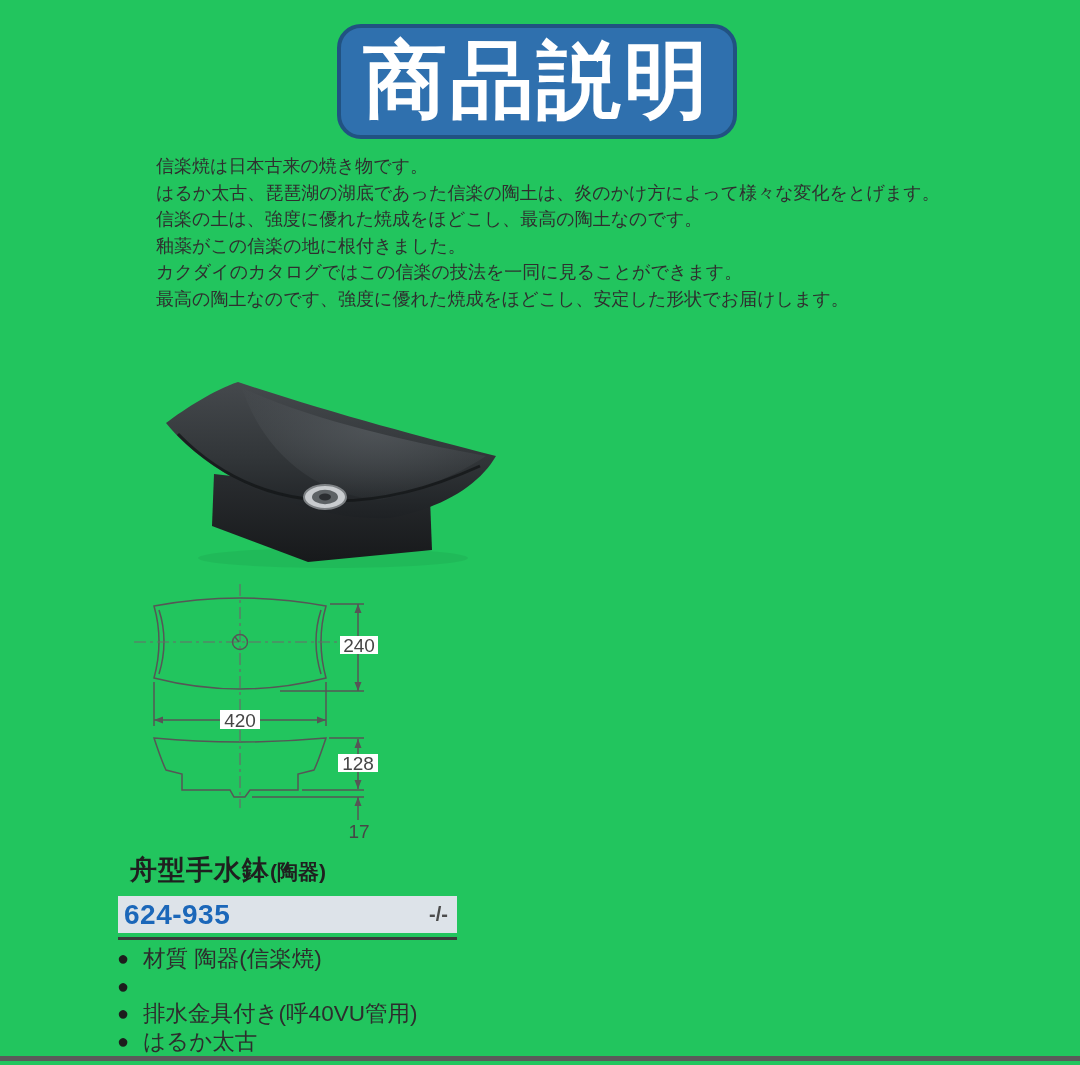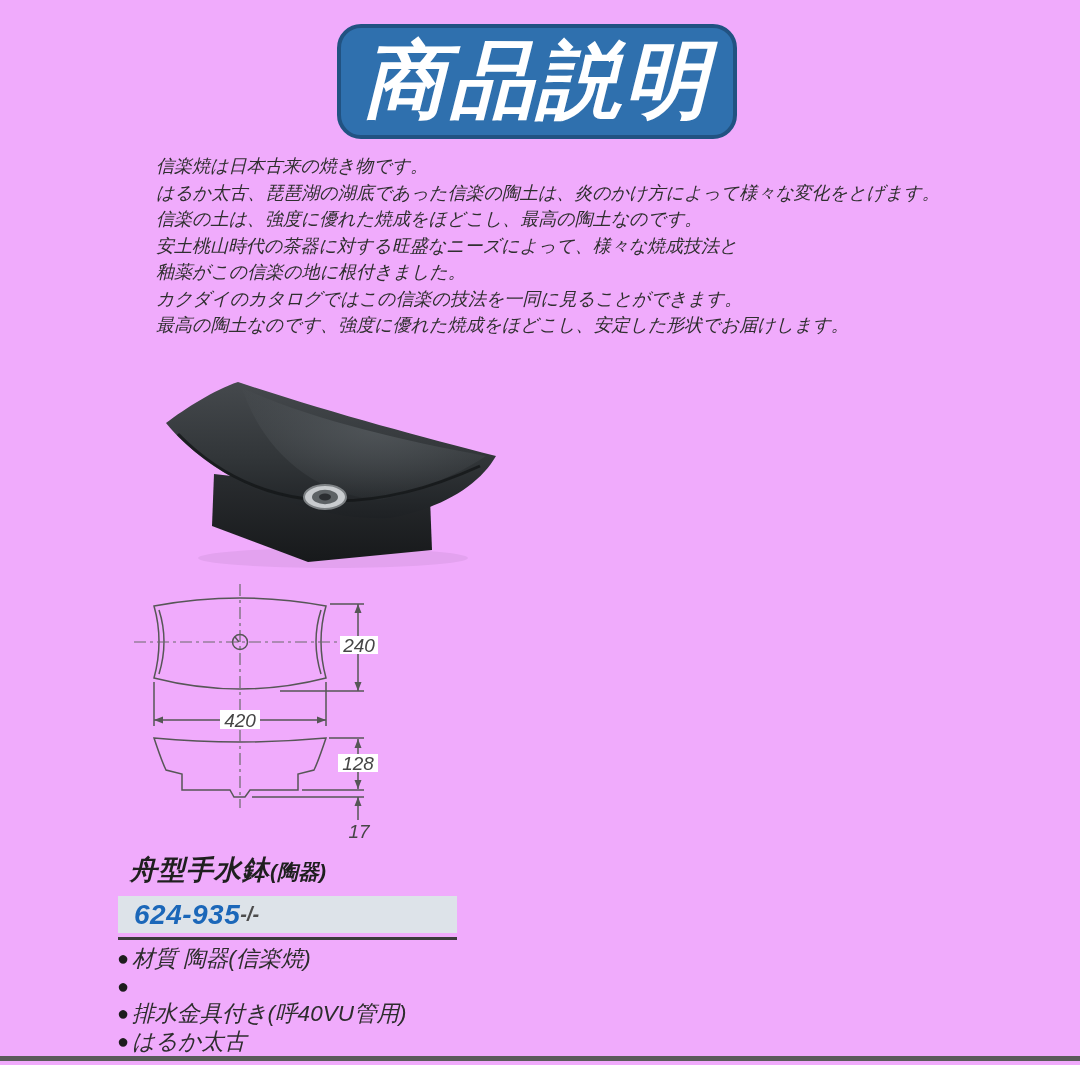--- a/index.html
+++ b/index.html
@@ -1,21 +1,21 @@
 <!DOCTYPE html>
 <html><head>
 <meta charset="utf-8">
 <style>
   html,body{margin:0;padding:0;}
   body{
     width:1080px;height:1065px;background:#ffffff;
     font-family:"Liberation Sans","DejaVu Sans",sans-serif;
     -webkit-font-smoothing:antialiased;
   }
-  #page{position:relative;width:1080px;height:1065px;overflow:hidden;background:#f0abfc;font-style:italic;}
+  #page{position:relative;width:1080px;height:1065px;overflow:hidden;background:#22c55e;}
   .abs{position:absolute;}
 
   
   .title-badge{
     left:337px;top:24px;width:400px;height:115px;
     background:#2f70ae;border:4px solid #215282;border-radius:24px;
     box-sizing:border-box;display:flex;align-items:center;justify-content:center;
   }
   .title-badge span{
     color:#ffffff;font-size:84px;font-weight:800;letter-spacing:3px;line-height:1;
@@ -27,32 +27,32 @@
   .description div{font-size:18px;line-height:26.5px;white-space:nowrap;}
 
   
   .product-name{left:118px;top:852px;color:#1f1f1f;font-weight:700;margin-left:12px;}
   .product-name .main{font-size:27px;letter-spacing:1px;}
   .product-name .note{font-size:21px;}
 
   
   .code-bar{
     left:118px;top:896px;width:339px;height:37px;background:#dde3e9;
-    display:flex;align-items:center;box-sizing:border-box;
-    padding:0 9px 0 16px;
+    display:flex;align-items:center;justify-content:space-between;box-sizing:border-box;
+    padding:0 9px 0 6px;
   }
   .code-bar .code{color:#1b67b9;font-size:28px;font-weight:700;letter-spacing:0.5px;}
   .code-bar .price{color:#4c4c4c;font-size:20px;font-weight:700;}
   .code-rule{left:118px;top:937px;width:339px;height:3px;background:#3b3b3b;}
 
   
   .specs{left:117px;top:945px;width:420px;color:#2d2d2d;}
   .spec-row{display:flex;align-items:center;height:27.5px;}
   .spec-row .bullet{font-size:20px;margin-right:3px;color:#1d1d1d;}
-  .spec-row .label{font-size:22.5px;white-space:nowrap;}
+  .spec-row .label{font-size:22.5px;white-space:nowrap;margin-left:11px;}
 
   
   .bottom-bar{left:0;top:1056px;width:1080px;height:5px;background:#5a5a5a;}
 
   
   svg text{font-family:"Liberation Sans","DejaVu Sans",sans-serif;fill:#464646;font-size:19px;}
   .draw-line{stroke:#565656;stroke-width:1.5;fill:none;}
   .center-line{stroke:#6a6a6a;stroke-width:1.2;fill:none;stroke-dasharray:12 4 3 4;}
   .dim-arrow{fill:#565656;stroke:none;}
   .label-bg{fill:#ffffff;stroke:none;}
@@ -63,21 +63,20 @@
 <div id="page">
 
   <div class="abs title-badge">
     <span>商品説明</span>
   </div>
 
   <div class="abs description">
     <div>信楽焼は日本古来の焼き物です。</div>
     <div>はるか太古、琵琶湖の湖底であった信楽の陶土は、炎のかけ方によって様々な変化をとげます。</div>
     <div>信楽の土は、強度に優れた焼成をほどこし、最高の陶土なのです。</div>
-    <div>安土桃山時代の茶器に対する旺盛なニーズによって、様々な焼成技法と</div>
     <div>釉薬がこの信楽の地に根付きました。</div>
     <div>カクダイのカタログではこの信楽の技法を一同に見ることができます。</div>
     <div>最高の陶土なのです、強度に優れた焼成をほどこし、安定した形状でお届けします。</div>
   </div>
 
   <svg class="abs" style="left:158px;top:366px;" width="352" height="206" viewBox="0 0 352 206">
     <defs>
       <linearGradient id="dishGrad" x1="0" y1="0" x2="0" y2="1">
         <stop offset="0" stop-color="#45494d"></stop>
         <stop offset="0.55" stop-color="#323639"></stop>

